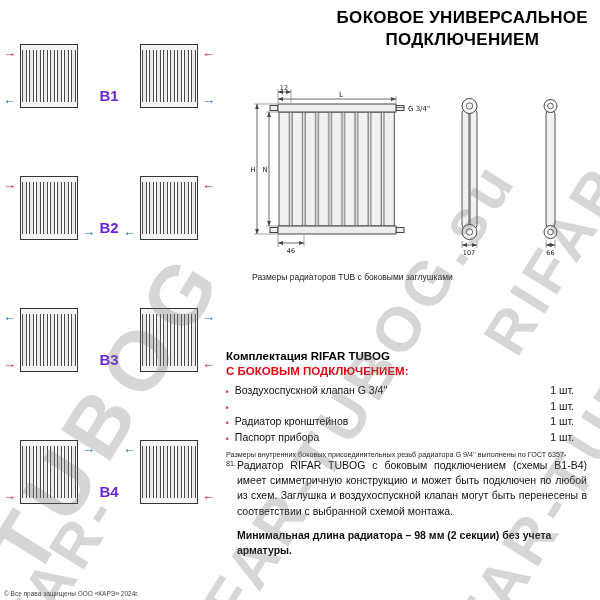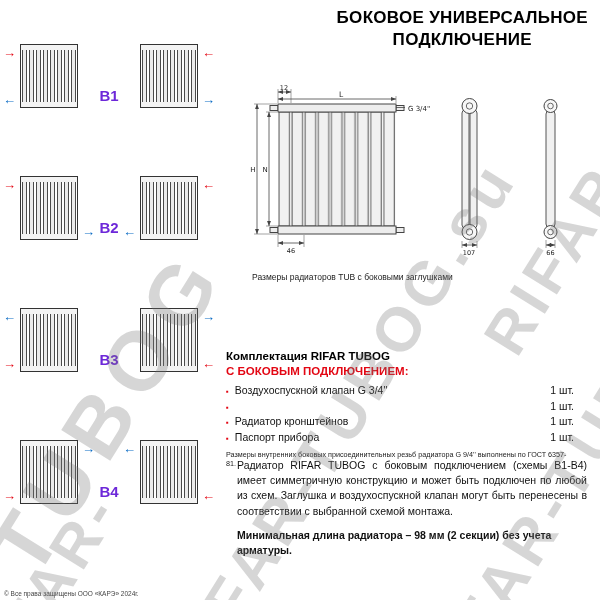--- a/index.html
+++ b/index.html
@@ -74,21 +74,21 @@
   <div class="wm-layer">
     <div class="wm wm1">TUBOG</div>
     <div class="wm wm2">RIFAR-TUBOG.su</div>
     <div class="wm wm3">RIFAR-TUBOG.su</div>
     <div class="wm wm4">RIFAR-</div>
     <div class="wm wm5">RIFAR</div>
   </div>
 
   <div class="title">
     <div>БОКОВОЕ УНИВЕРСАЛЬНОЕ</div>
-    <div>ПОДКЛЮЧЕНИЕ</div>
+    <div>ПОДКЛЮЧЕНИЕМ</div>
   </div>
 
   <div class="schemes">
       <div class="scheme-row">
         <div class="rad-wrap">
           <div class="radiator"></div>
           <span class="flow-arrow fa-top-left" style="color: rgb(227, 6, 19);">→</span>
           <span class="flow-arrow fa-bottom-left" style="color: rgb(10, 107, 196);">←</span>
         </div>
         <div class="scheme-label">B1</div>

